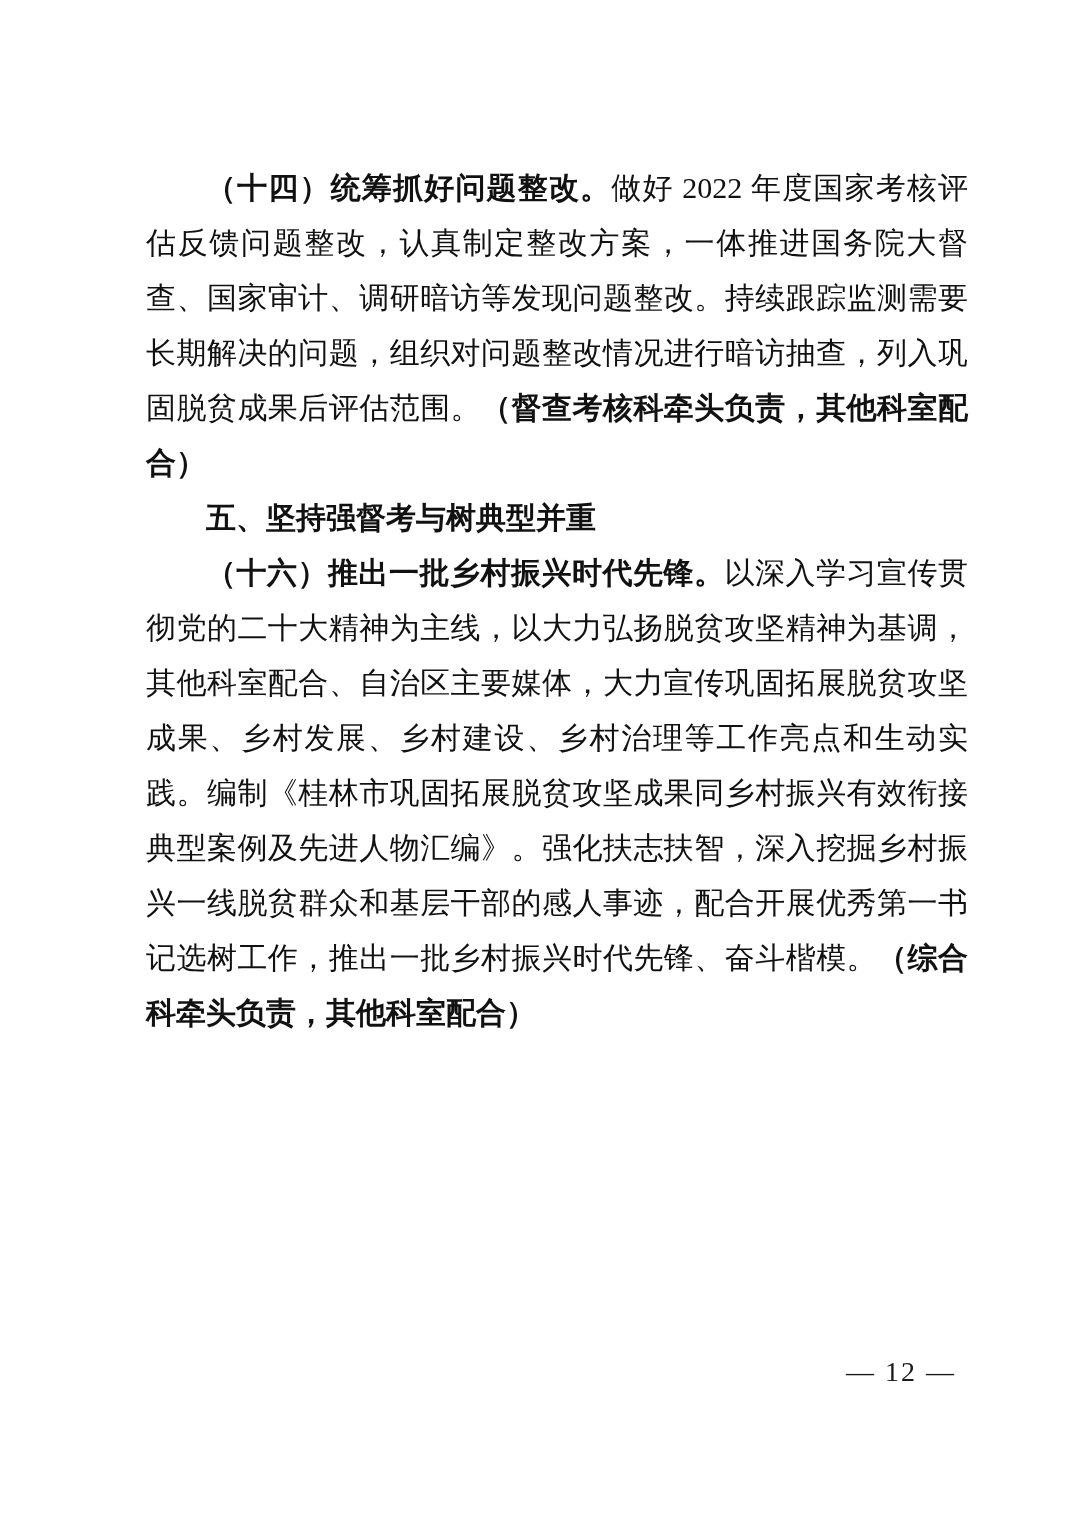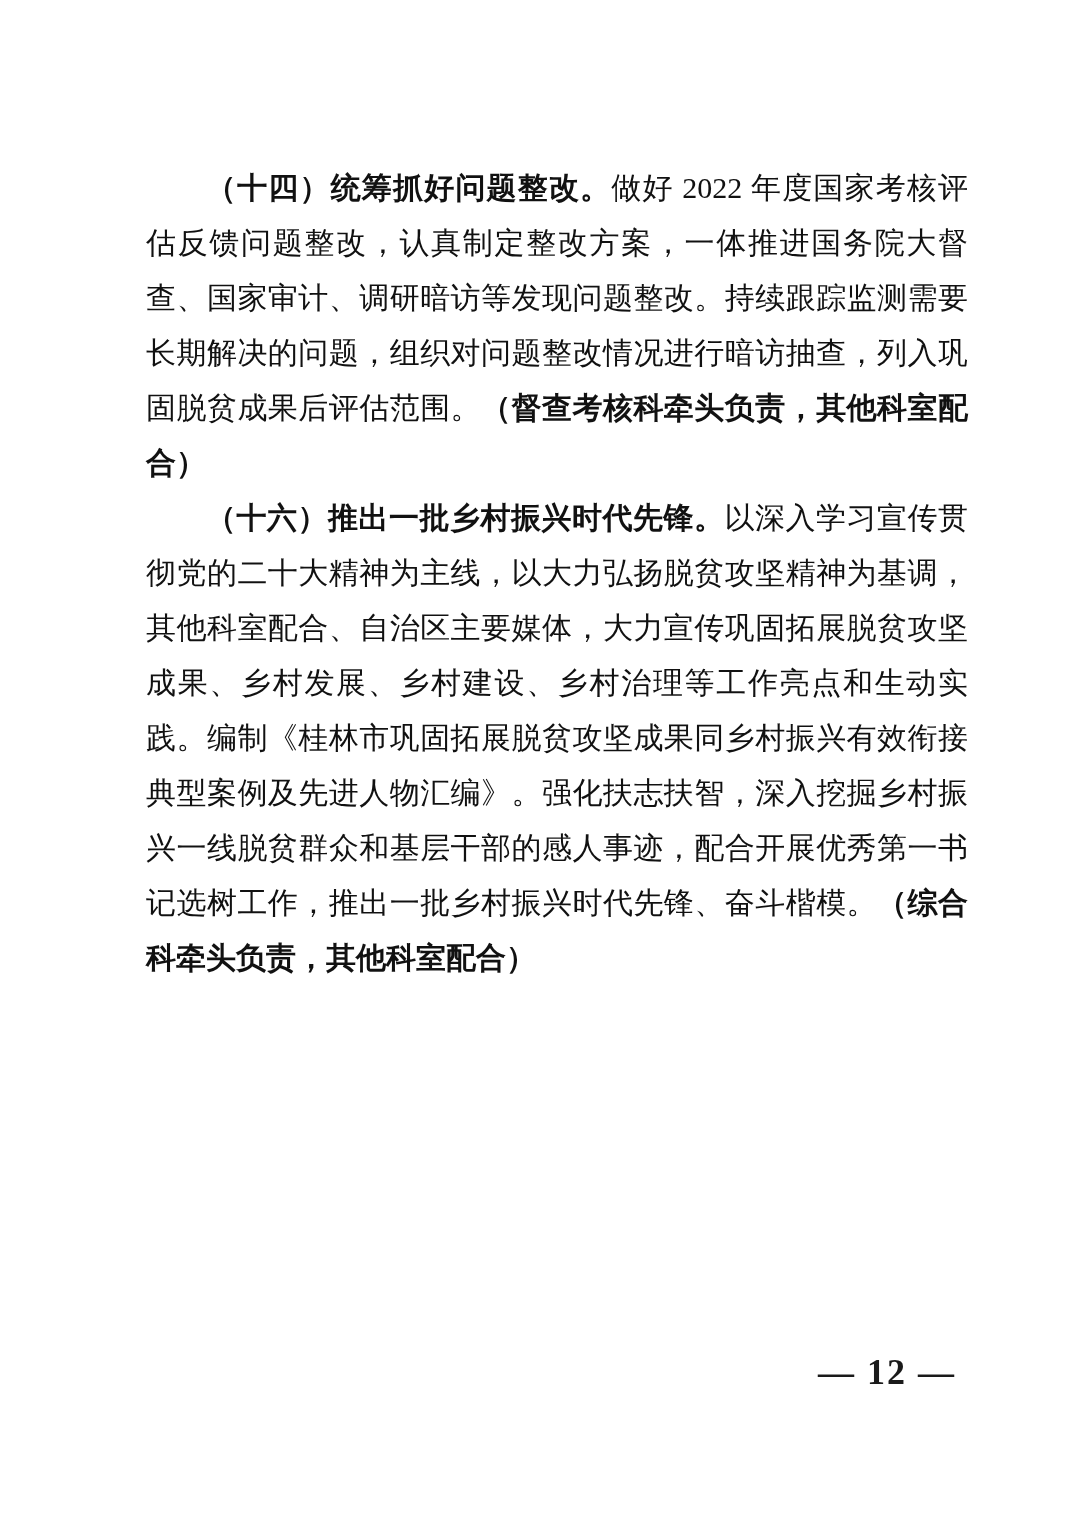--- a/index.html
+++ b/index.html
@@ -33,30 +33,30 @@
     font-family: "Liberation Sans", "DejaVu Sans", sans-serif;
     font-weight: 700;
   }
   .run.bold {
     font-weight: 700;
   }
   .page-number {
     position: absolute;
     right: 118px;
     top: 1352px;
-    font-size: 36px;
+    font-size: 28px;
     line-height: 40px;
     letter-spacing: 2px;
     color: #1a1a1a;
     font-family: "Liberation Serif", "DejaVu Serif", serif;
-    font-weight: bold;
   }
 </style>
 </head>
 <body>
 
 <div class="page">
   <div class="content">
       <p class="para"><span class="run bold">（十四）统筹抓好问题整改。</span><span class="run">做好 2022 年度国家考核评估反馈问题整改，认真制定整改方案，一体推进国务院大督查、国家审计、调研暗访等发现问题整改。持续跟踪监测需要长期解决的问题，组织对问题整改情况进行暗访抽查，列入巩固脱贫成果后评估范围。</span><span class="run bold">（督查考核科牵头负责，其他科室配合）</span></p>
+      <p class="para heading"><span class="run bold">五、坚持强督考与树典型并重</span></p>
       <p class="para"><span class="run bold">（十六）推出一批乡村振兴时代先锋。</span><span class="run">以深入学习宣传贯彻党的二十大精神为主线，以大力弘扬脱贫攻坚精神为基调，其他科室配合、自治区主要媒体，大力宣传巩固拓展脱贫攻坚成果、乡村发展、乡村建设、乡村治理等工作亮点和生动实践。编制《桂林市巩固拓展脱贫攻坚成果同乡村振兴有效衔接典型案例及先进人物汇编》。强化扶志扶智，深入挖掘乡村振兴一线脱贫群众和基层干部的感人事迹，配合开展优秀第一书记选树工作，推出一批乡村振兴时代先锋、奋斗楷模。</span><span class="run bold">（综合科牵头负责，其他科室配合）</span></p>
     </div>
   <div class="page-number">— 12 —</div>
 </div>
 
 </body></html>

